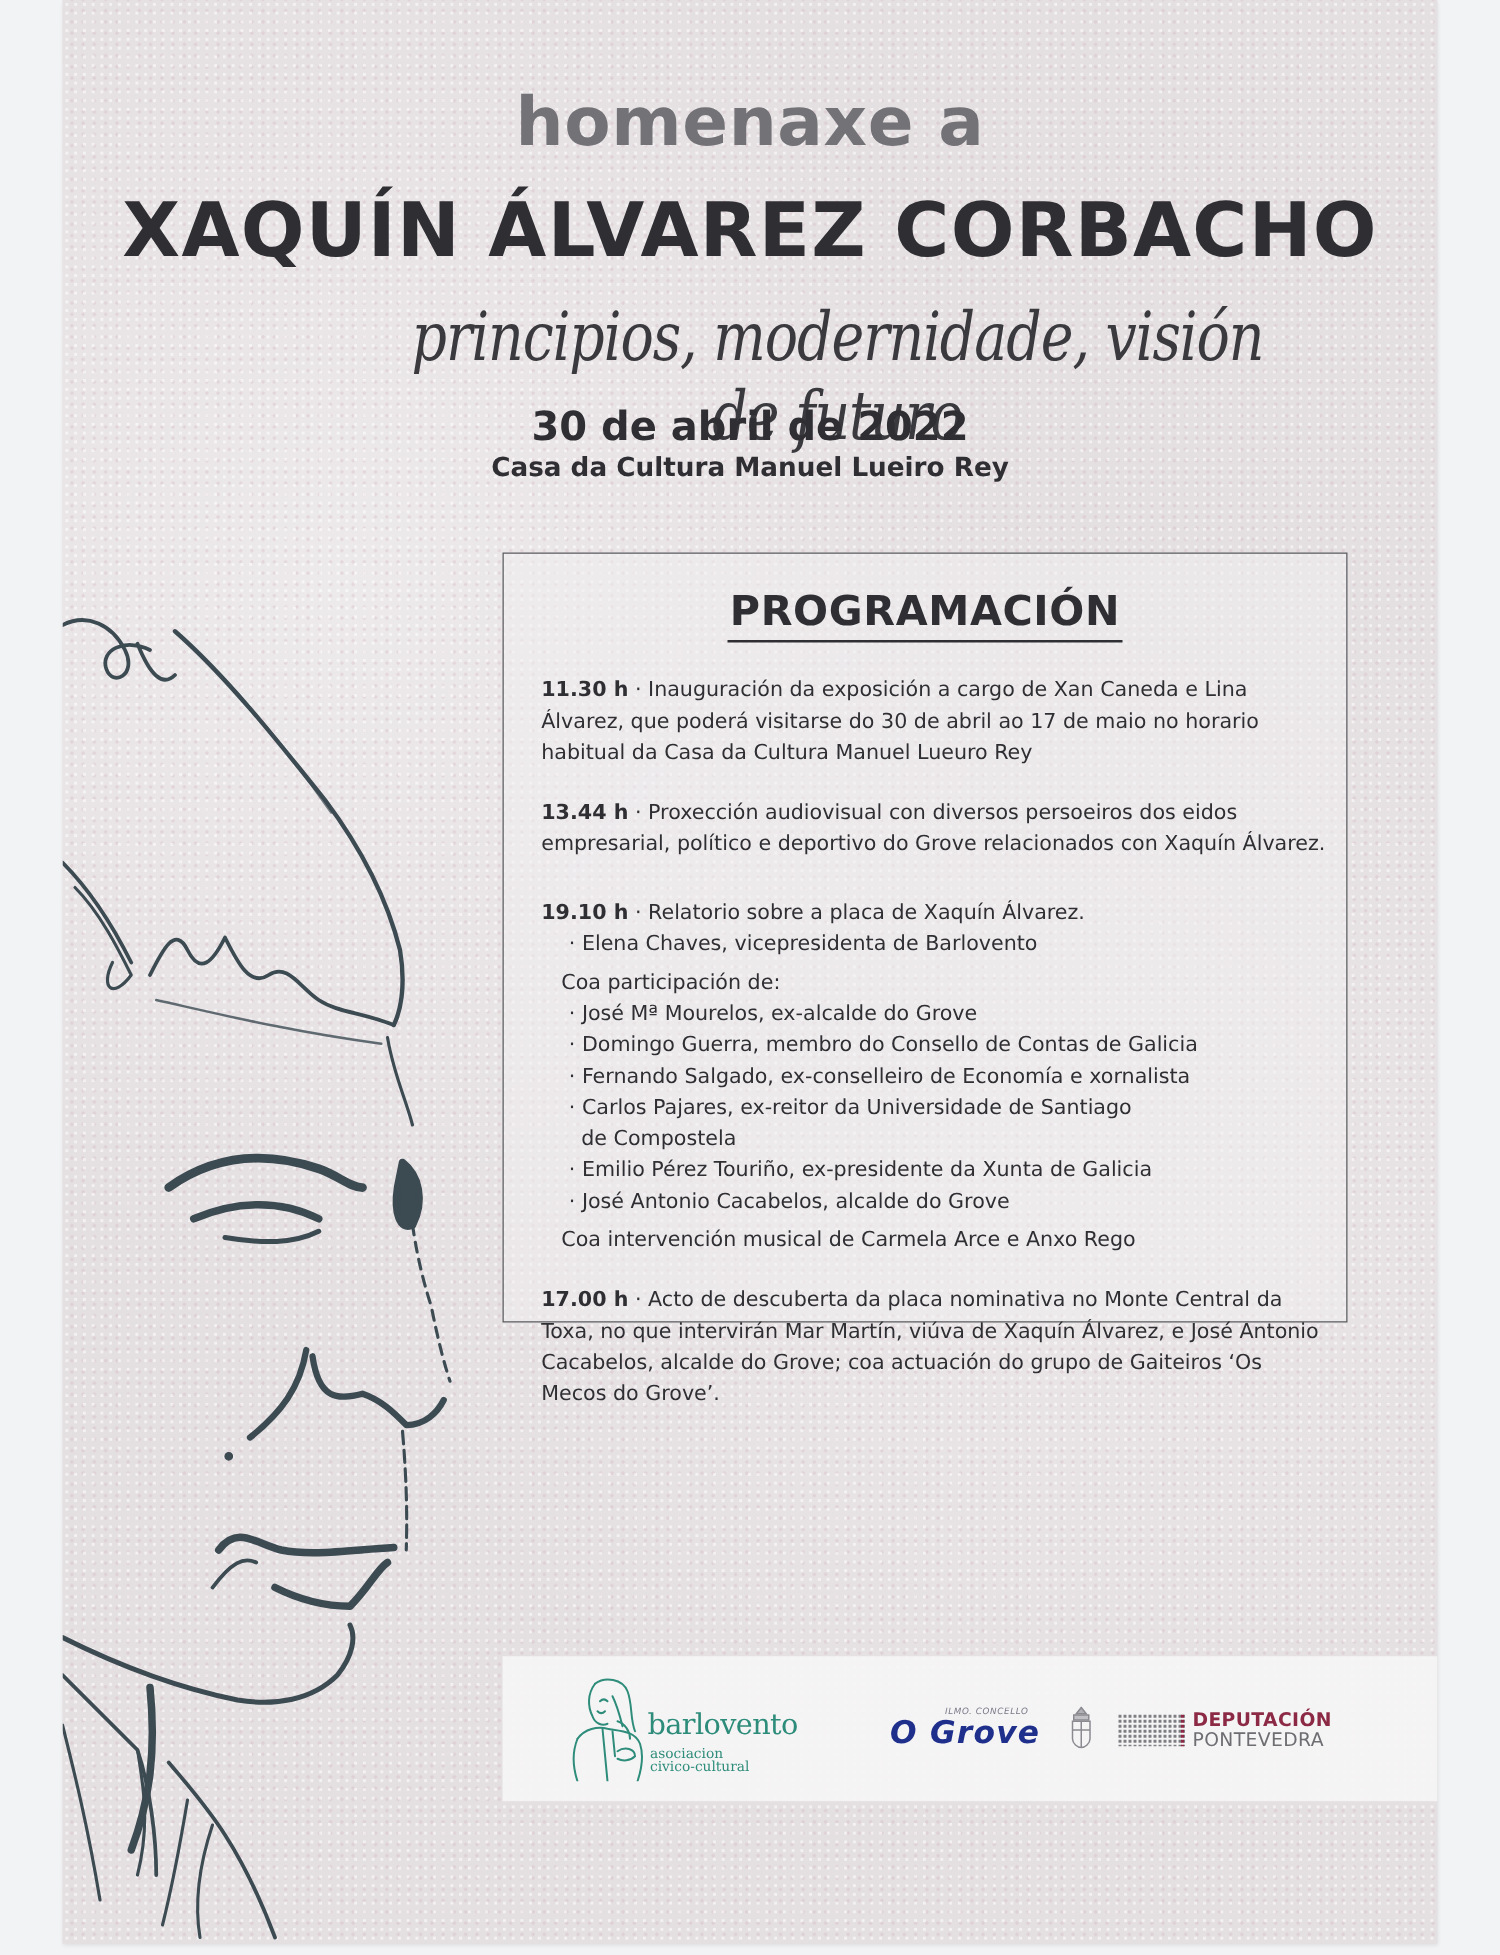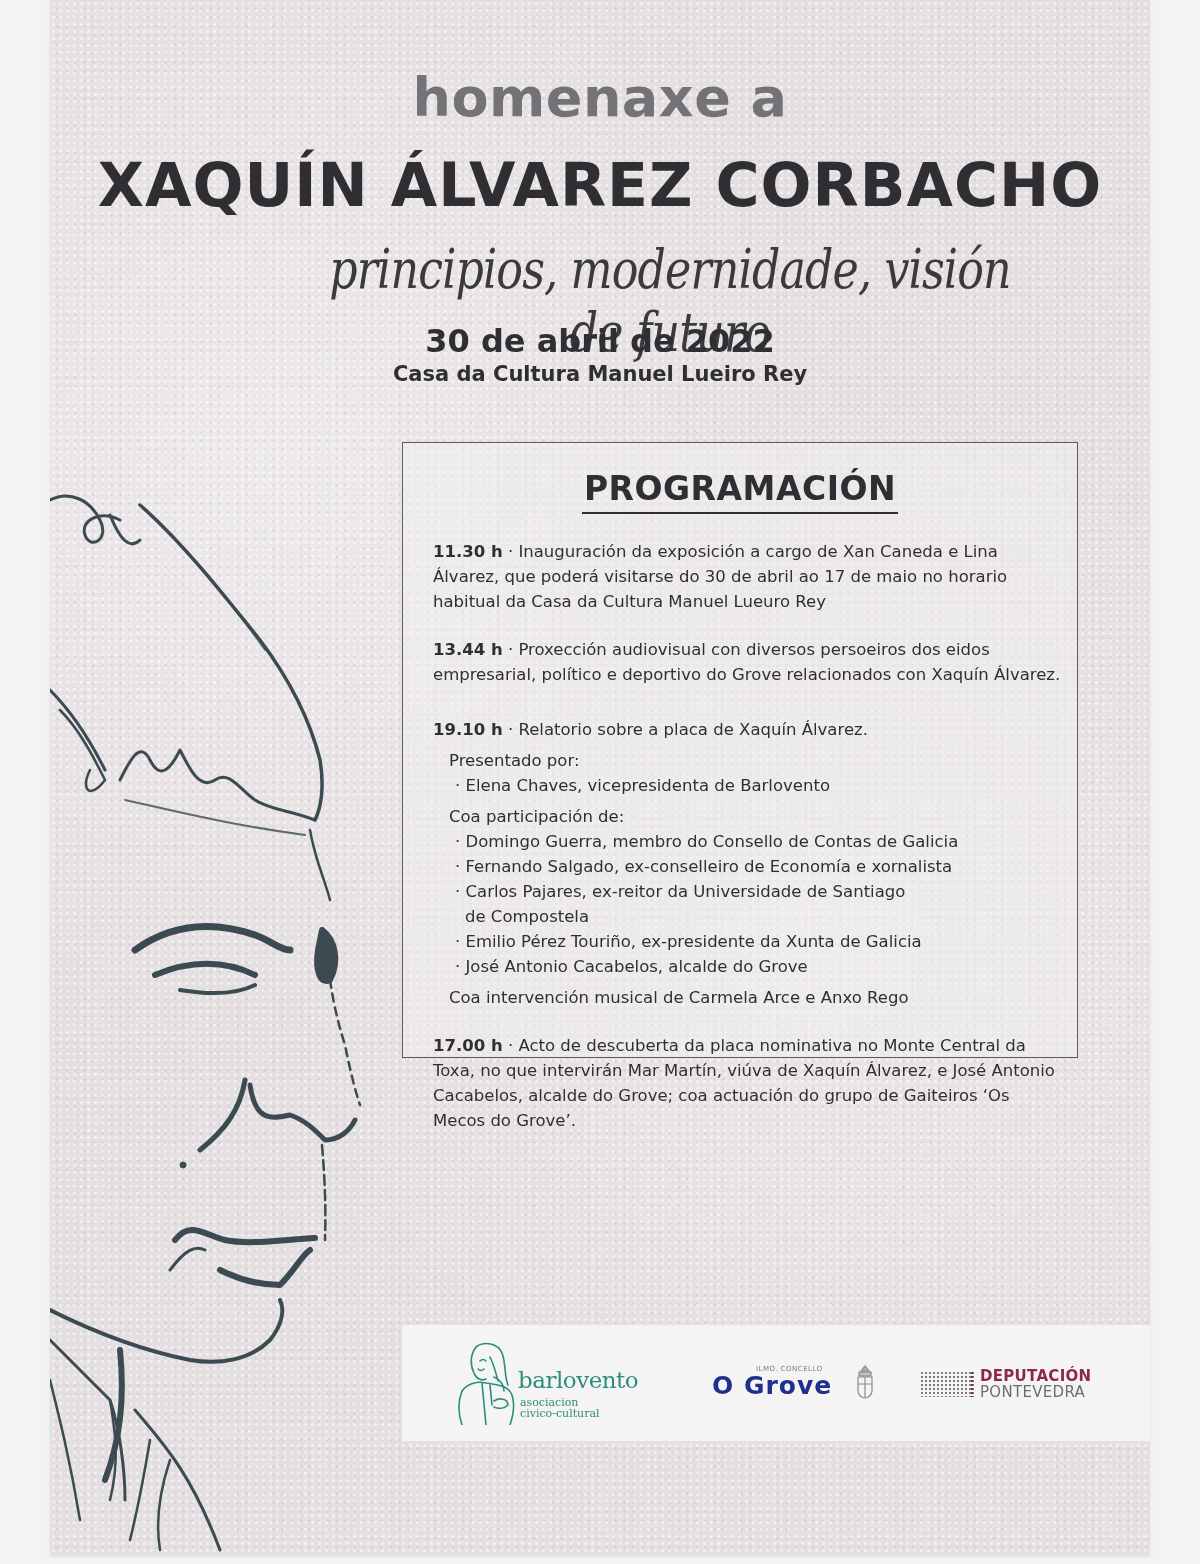--- a/index.html
+++ b/index.html
@@ -118,33 +118,33 @@
       font-size: 23px; color: #2e8c7a; letter-spacing: -0.5px;
     }
     .bv-sub1, .bv-sub2 {
       position: absolute; left: 66px;
       font-family: "DejaVu Serif", serif;
       font-size: 11px; color: #2e8c7a; line-height: 11px;
     }
     .bv-sub1 { top: 56px; }
     .bv-sub2 { top: 67px; }
     .logo-grove {
-      position: absolute; left: 310px; top: 38px; width: 170px; height: 40px;
+      position: absolute; left: 310px; top: 38px; width: 170px; height: 40px; font-style: italic;
     }
     .grove-small {
       position: absolute; left: 44px; top: 2px;
       font-size: 7px; color: #7a7a8a; letter-spacing: 0.5px;
     }
     .grove-text {
       position: absolute; left: 0; top: 8px;
       font-size: 25px; font-weight: bold; color: #1f2f8c;
       letter-spacing: 1px;
     }
     .logo-deputacion {
-      position: absolute; left: 518px; top: 42px; width: 200px; height: 40px; text-align: center;
+      position: absolute; left: 492px; top: 42px; width: 200px; height: 40px; text-align: center;
     }
     .dep-dots {
       position: absolute; left: 0; top: 4px; width: 54px; height: 26px;
       background-image: radial-gradient(#7b7b80 1.1px, transparent 1.4px);
       background-size: 4px 4px;
     }
     .dep-dots::after {
       content: ""; position: absolute; right: 0; top: 0; width: 4px; height: 26px;
       background-image: radial-gradient(#8c2a46 1.2px, transparent 1.5px);
       background-size: 4px 4px;
@@ -222,26 +222,26 @@
       <div class="event">
         <span class="time">11.30 h</span><span> · </span><span>Inauguración da exposición a cargo de Xan Caneda e Lina Álvarez,  que poderá visitarse do 30 de abril ao 17 de maio no horario habitual da Casa da Cultura Manuel Lueuro Rey</span>
       </div>
 
       <div class="event" style="margin-bottom:30px;">
         <span class="time">13.44 h</span><span> · </span><span>Proxección audiovisual con diversos persoeiros dos eidos empresarial, político e deportivo do Grove relacionados con Xaquín Álvarez.</span>
       </div>
 
       <div class="event">
         <span class="time">19.10 h</span><span> · </span><span>Relatorio sobre a placa de Xaquín Álvarez.</span>
-        <div class="sub-head">Presentado por:</div>
         <ul class="sub-list">
           <li><span>Elena Chaves, vicepresidenta de Barlovento</span></li>
         </ul>
         <div class="sub-head">Coa participación de:</div>
         <ul class="sub-list">
+          <li><span>José Mª Mourelos, ex-alcalde do Grove</span></li>
           <li><span>Domingo Guerra, membro do Consello de Contas de Galicia</span></li>
           <li><span>Fernando Salgado, ex-conselleiro de Economía e xornalista</span></li>
           <li><span>Carlos Pajares, ex-reitor da Universidade de Santiago</span><span class="cont">de Compostela</span></li>
           <li><span>Emilio Pérez Touriño, ex-presidente da Xunta de Galicia</span></li>
           <li><span>José Antonio Cacabelos, alcalde do Grove</span></li>
         </ul>
         <div class="music">Coa intervención musical de Carmela Arce e Anxo Rego</div>
       </div>
 
       <div class="event">

